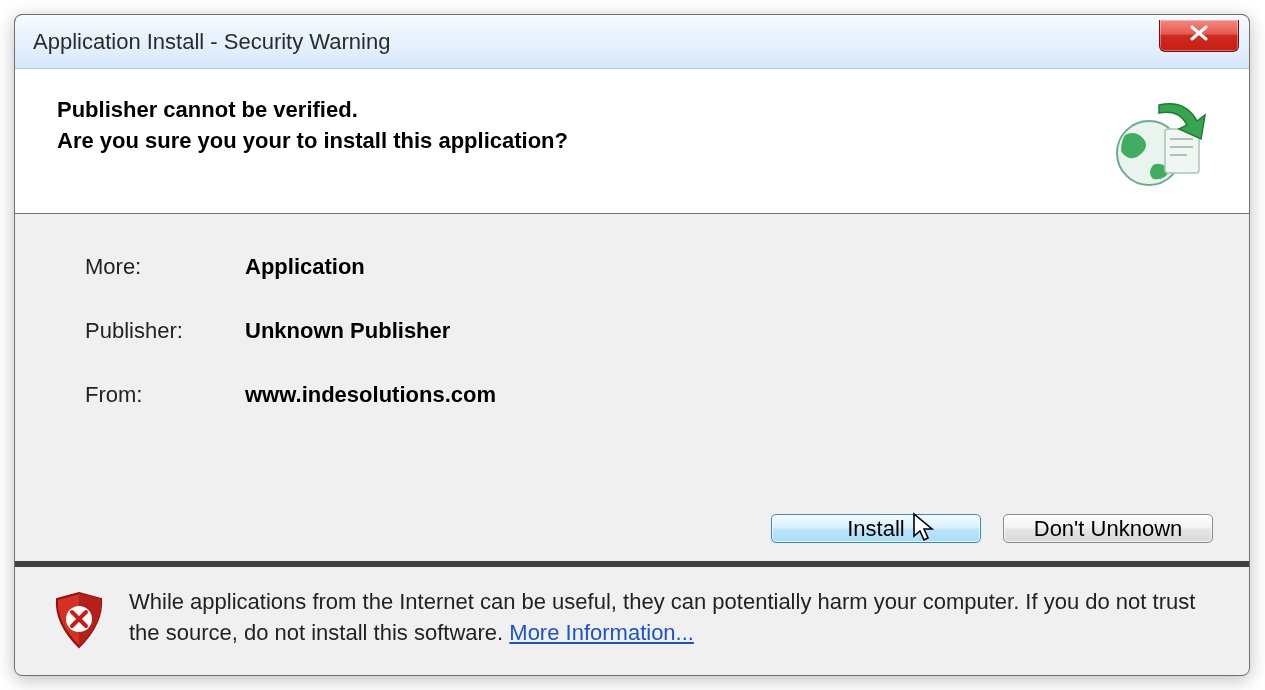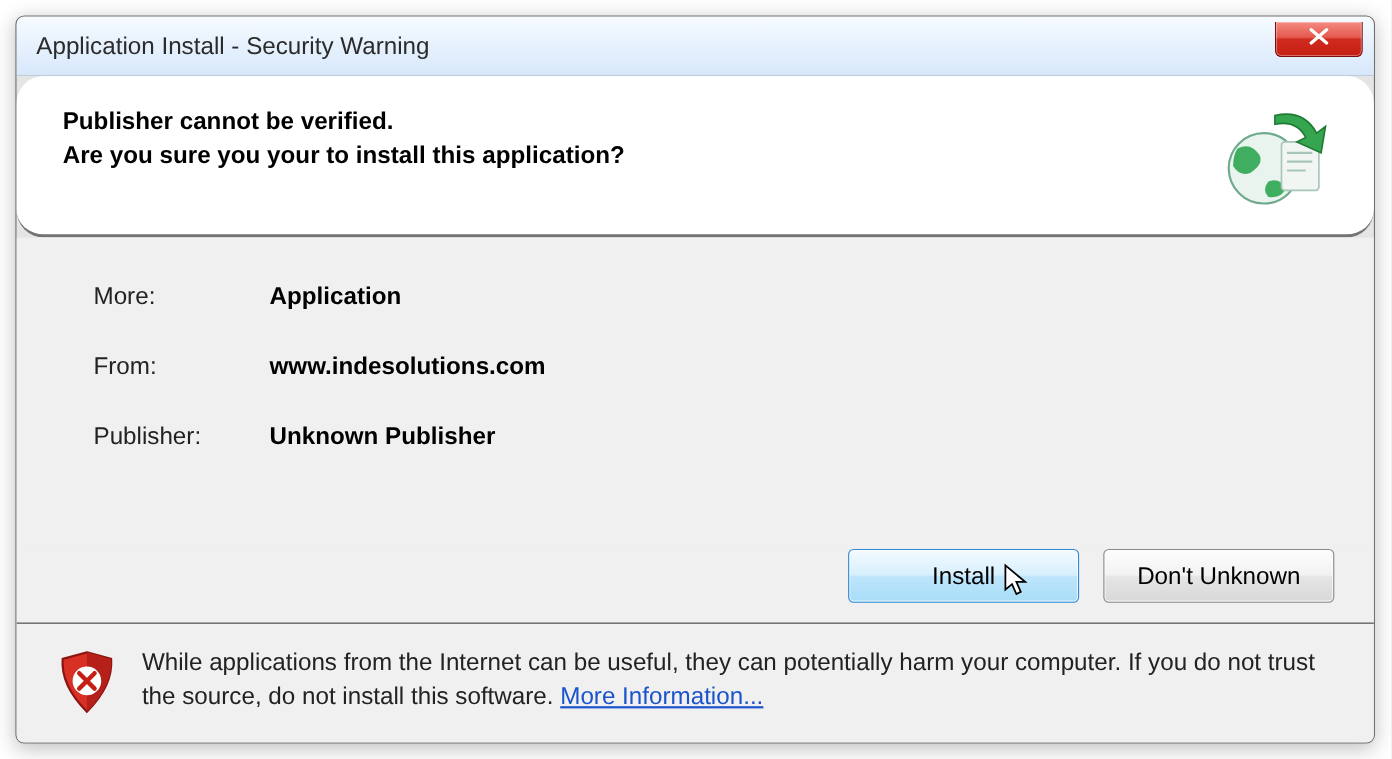--- a/index.html
+++ b/index.html
@@ -13,21 +13,21 @@
     overflow: hidden;
   }
   .dialog {
     position: absolute;
     left: 14px;
     top: 14px;
     width: 1236px;
     height: 662px;
     border: 1px solid #707070;
     border-radius: 8px;
-    background: #e5e5e5;
+    background: #3b82f6;
     box-shadow: 0 4px 18px rgba(0,0,0,0.25);
     display: flex;
     flex-direction: column;
     overflow: hidden;
   }
   
   .titlebar {
     height: 54px;
     background: linear-gradient(to bottom, #f6fbff 0%, #e8f2fd 45%, #d7e8fb 100%);
     border-bottom: 1px solid #b8c9dd;
@@ -59,22 +59,21 @@
     box-shadow: inset 0 0 0 1px rgba(255,255,255,0.35);
   }
   .close-btn svg { width: 20px; height: 16px; }
   
   .header {
     background: #ffffff;
     padding: 26px 42px 18px 42px;
     display: flex;
     align-items: flex-start;
     justify-content: space-between;
-    border-bottom: 3px solid #737373;
-    border-radius: 25px;
+    border-bottom: 1px solid #737373;
   }
   .header-text {
     font-size: 22px;
     font-weight: bold;
     color: #000;
     line-height: 1.4;
   }
   .header-icon { width: 100px; height: 100px; }
   
   .body {
@@ -102,21 +101,21 @@
   
   .button-row {
     display: flex;
     justify-content: flex-end;
     gap: 22px;
     padding: 0 36px 18px 0;
     background: #f0f0f0;
   }
   .btn {
     min-width: 210px;
-    height: 49px;
+    height: 29px;
     font-size: 22px;
     border-radius: 5px;
     display: flex;
     align-items: center;
     justify-content: center;
     cursor: pointer;
     font-family: inherit;
   }
   .btn-default {
     border: 1px solid #2f8bd6;
@@ -125,21 +124,21 @@
     color: #000;
   }
   .btn-normal {
     border: 1px solid #8a8a8a;
     background: linear-gradient(to bottom, #fdfdfd 0%, #f2f2f2 48%, #e5e5e5 52%, #d8d8d8 100%);
     box-shadow: inset 0 0 0 1px rgba(255,255,255,0.7);
     color: #000;
   }
   
   .footer {
-    border-top: 1px solid #404040;
+    border-top: 6px solid #404040;
     background: #f0f0f0;
     padding: 20px 38px 26px 38px;
     display: flex;
     align-items: flex-start;
     gap: 24px;
   }
   .footer-text {
     font-size: 22px;
     color: #222;
     line-height: 1.4;
@@ -197,26 +196,26 @@
       </svg>
     </div>
   </div>
 
   <div class="body">
     <div class="field-row">
       <span class="field-label">More:</span>
       <span class="field-value">Application</span>
     </div>
     <div class="field-row">
+      <span class="field-label">Publisher:</span>
+      <span class="field-value">Unknown Publisher</span>
+    </div>
+    <div class="field-row">
       <span class="field-label">From:</span>
       <span class="field-value">www.indesolutions.com</span>
-    </div>
-    <div class="field-row">
-      <span class="field-label">Publisher:</span>
-      <span class="field-value">Unknown Publisher</span>
     </div>
   </div>
 
   <div class="button-row">
     <button class="btn btn-default">Install</button>
     <button class="btn btn-normal">Don't Unknown</button>
   </div>
 
   <div class="footer">
     <div class="shield">

